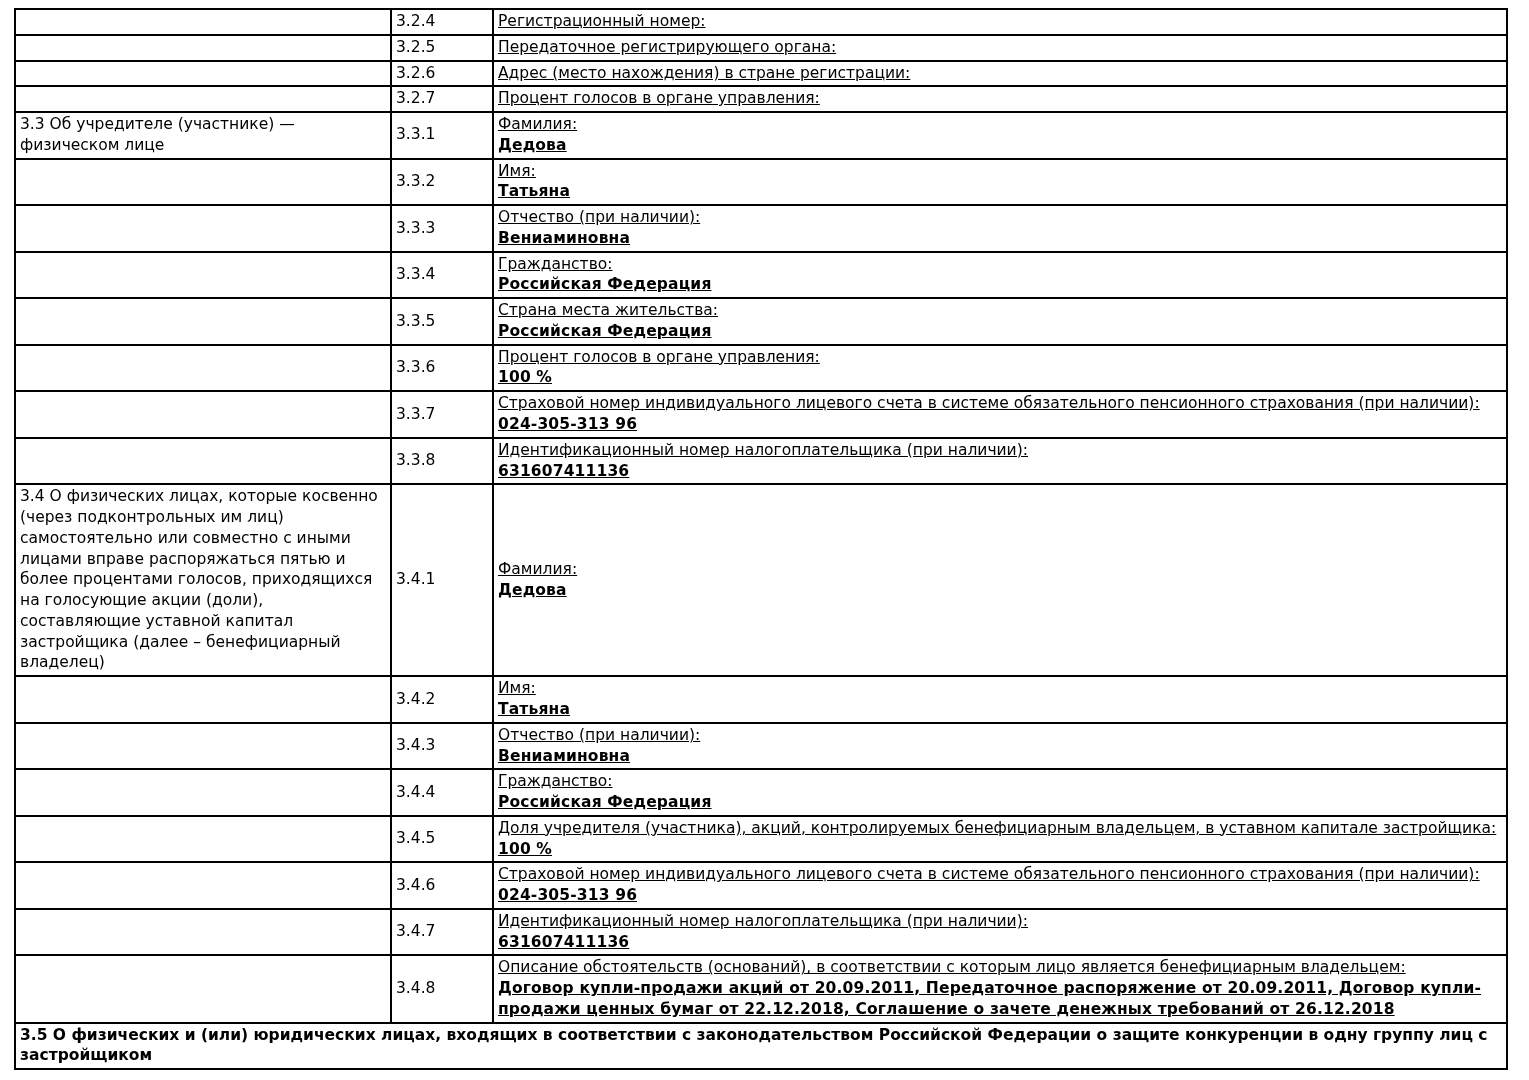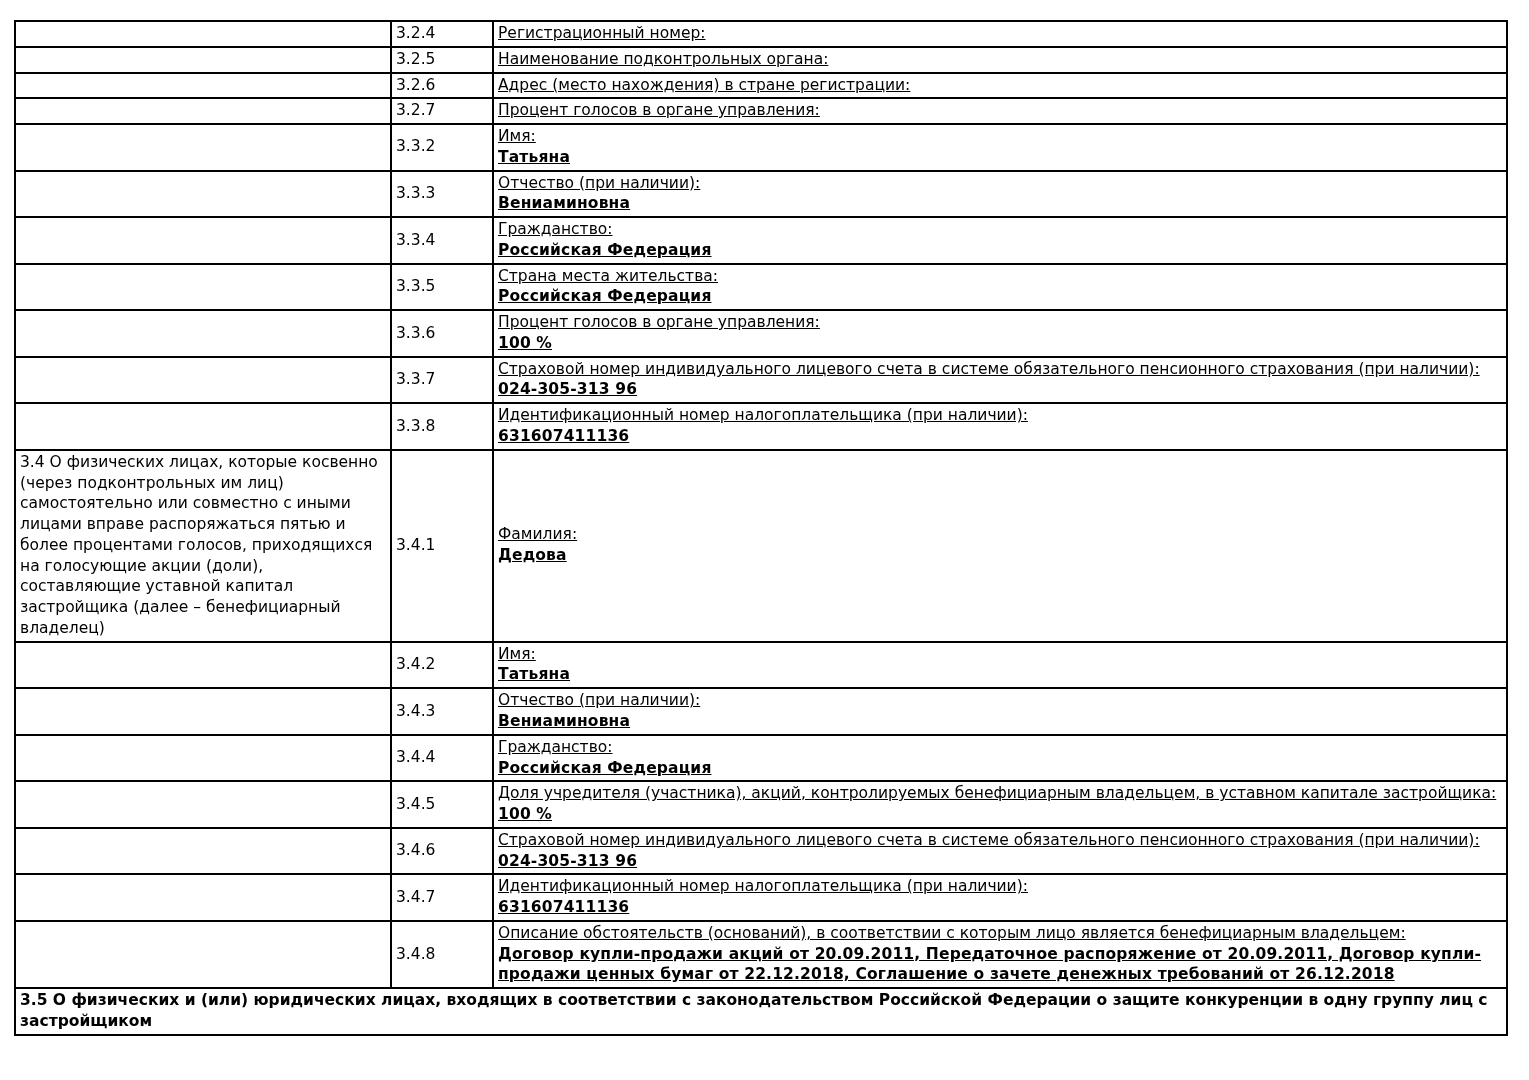--- a/index.html
+++ b/index.html
@@ -5,21 +5,21 @@
   * { box-sizing: border-box; margin: 0; padding: 0; }
   html, body { background: #ffffff; }
   body {
     width: 1529px;
     height: 1080px;
     overflow: hidden;
     font-family: "DejaVu Sans", "Liberation Sans", sans-serif;
     font-size: 15.5px;
     color: #000000;
   }
-  .page { padding: 20px 0 0 14px; }
+  .page { padding: 8px 0 0 14px; }
   table.decl-table {
     border-collapse: collapse;
     table-layout: fixed;
     width: 1492px;
   }
   td {
     border: 2px solid #000000;
     padding: 1px 4px 2px 4px;
     vertical-align: middle;
     line-height: 1.34;
@@ -47,35 +47,43 @@
           <td class="col-section"></td>
           <td class="col-num">3.2.4</td>
           <td class="col-content">
             <div class="field-label">Регистрационный номер:</div>
           </td>
         </tr>
         <tr>
           <td class="col-section"></td>
           <td class="col-num">3.2.5</td>
           <td class="col-content">
-            <div class="field-label">Наименование подконтрольных органа:</div>
+            <div class="field-label">Передаточное регистрирующего органа:</div>
           </td>
         </tr>
         <tr>
           <td class="col-section"></td>
           <td class="col-num">3.2.6</td>
           <td class="col-content">
             <div class="field-label">Адрес (место нахождения) в стране регистрации:</div>
           </td>
         </tr>
         <tr>
           <td class="col-section"></td>
           <td class="col-num">3.2.7</td>
           <td class="col-content">
             <div class="field-label">Процент голосов в органе управления:</div>
+          </td>
+        </tr>
+        <tr>
+          <td class="col-section">3.3 Об учредителе (участнике) — физическом лице</td>
+          <td class="col-num">3.3.1</td>
+          <td class="col-content">
+            <div class="field-label">Фамилия:</div>
+            <div class="field-value">Дедова</div>
           </td>
         </tr>
         <tr>
           <td class="col-section"></td>
           <td class="col-num">3.3.2</td>
           <td class="col-content">
             <div class="field-label">Имя:</div>
             <div class="field-value">Татьяна</div>
           </td>
         </tr>

